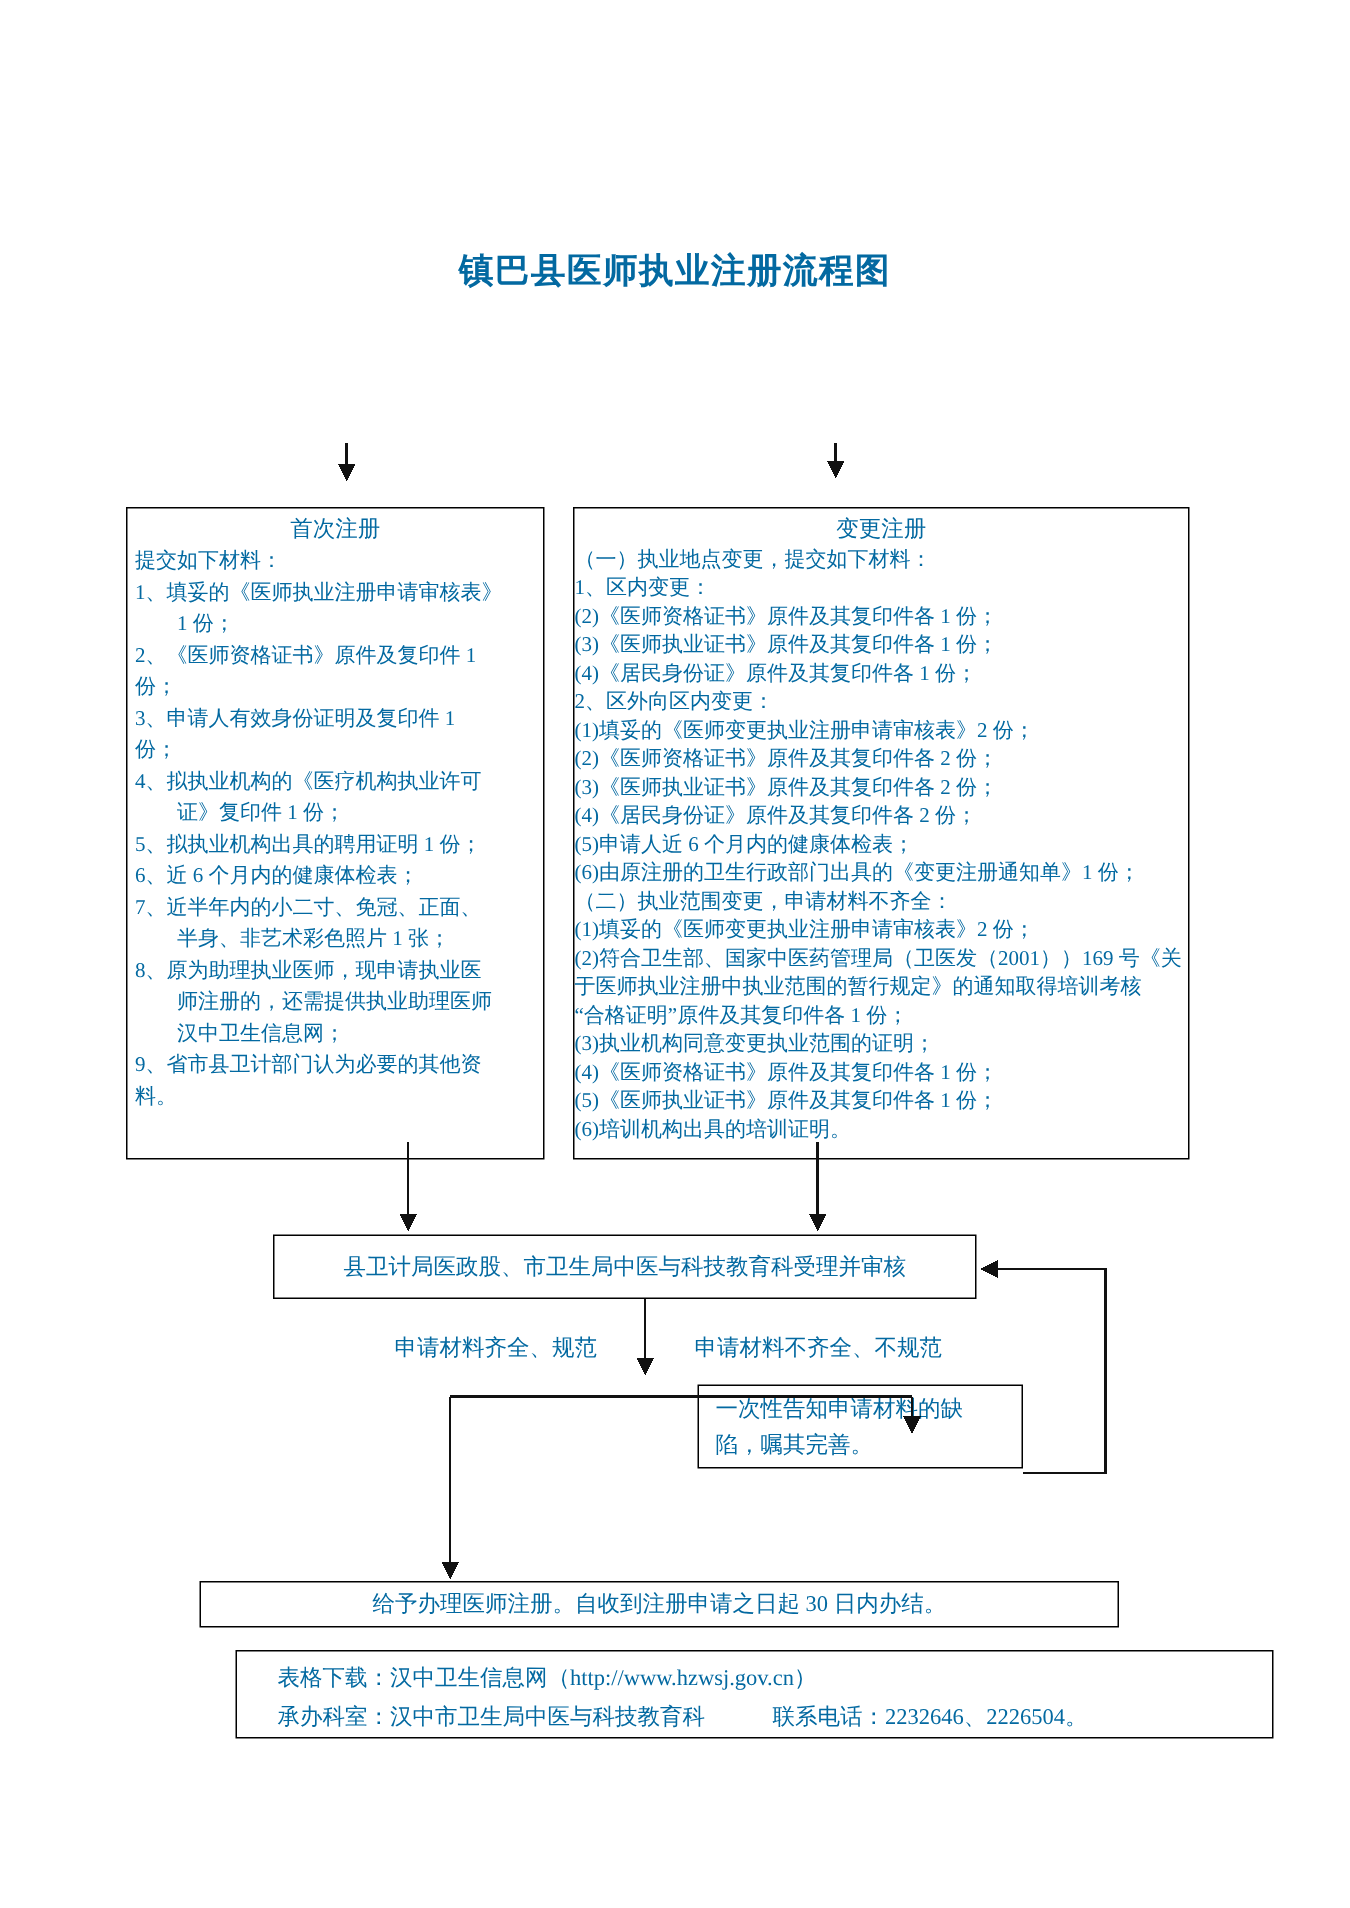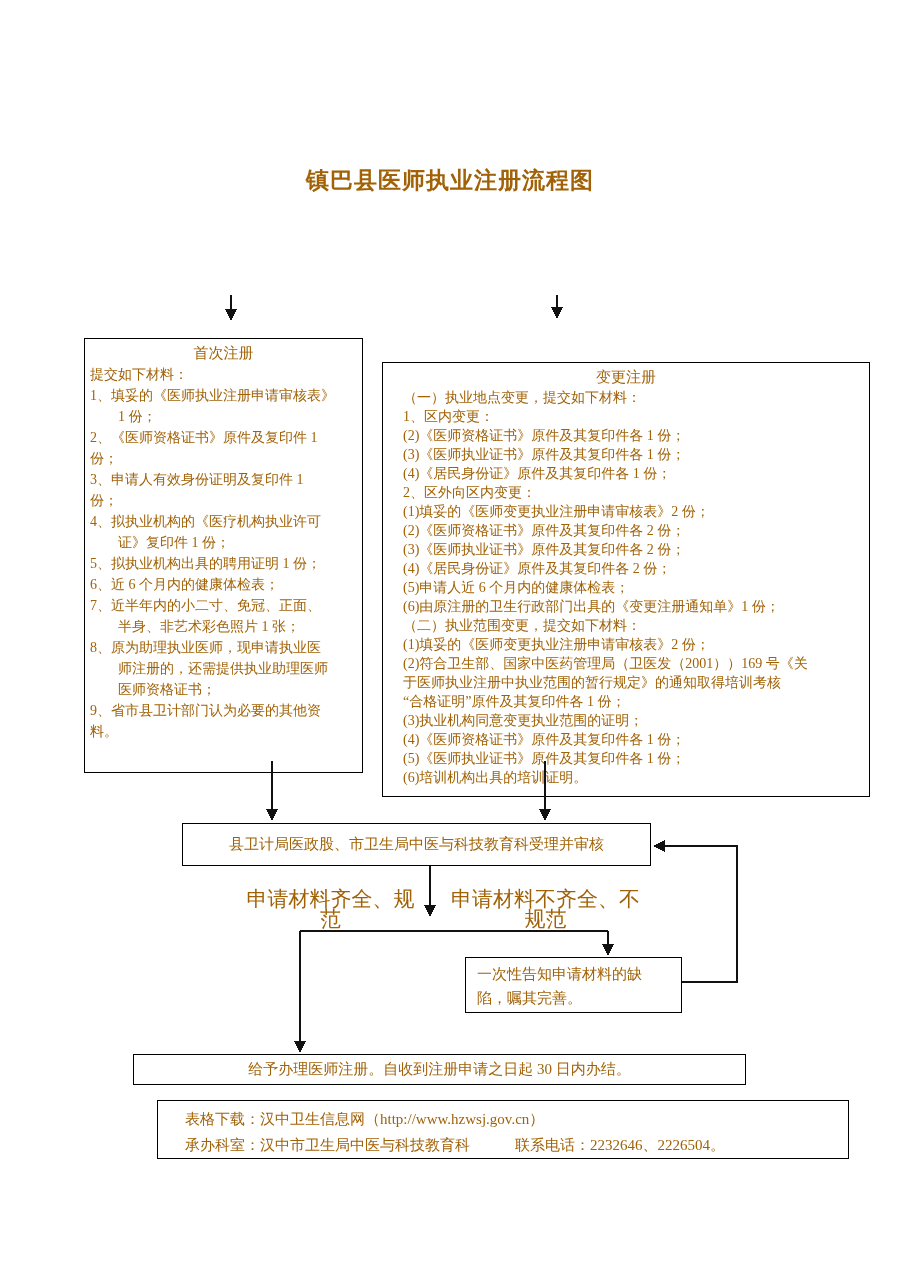--- a/index.html
+++ b/index.html
@@ -1,49 +1,49 @@
 <!DOCTYPE html>
 <html><head>
 <meta charset="utf-8">
 <style>
   html,body{margin:0;padding:0;background:#ffffff;}
   .page{
     position:relative;
     width:900px;height:1272px;
     background:#ffffff;
     font-family:"Liberation Serif","DejaVu Serif",serif;
-    color:#a16207;
+    color:#0369a1;
     overflow:hidden;
   }
   .page-title{
     position:absolute;left:0;top:165px;width:900px;
     text-align:center;font-size:23px;font-weight:bold;
     letter-spacing:1px;
   }
   .box{
     position:absolute;box-sizing:border-box;
     border:1.5px solid #000000;background:#ffffff;
   }
   .intro-box{left:143px;top:214px;width:584px;height:81px;
     font-size:14px;line-height:20px;padding:3px 8px;}
   .intro-line1{text-align:center;white-space:pre-wrap;}
   .intro-para{text-indent:2em;white-space:pre-wrap;text-align:justify;}
   .col-box{top:338px;height:435px;font-size:14px;}
   .first-box{left:84px;width:279px;padding:4px 5px;}
-  .change-box{left:382px;width:488px;padding:4px 20px;margin-top:24px;}
+  .change-box{left:382px;width:411px;padding:4px 0;}
   .col-title{text-align:center;font-size:15px;line-height:21px;}
   .first-box .t-line{line-height:21px;white-space:pre-wrap;}
   .change-box .t-line{line-height:19px;white-space:pre-wrap;}
   .review-box{left:182px;top:823px;width:469px;height:43px;
     font-size:15px;display:flex;align-items:center;justify-content:center;
     text-align:center;}
-  .branch-label{position:absolute;top:889px;font-size:21px;line-height:20px;}
+  .branch-label{position:absolute;top:889px;font-size:15px;line-height:20px;}
   .label-complete{left:238px;width:185px;text-align:center;}
   .label-incomplete{left:448px;width:195px;text-align:center;}
-  .notify-box{left:465px;top:957px;width:217px;height:56px;
+  .notify-box{left:465px;top:923px;width:217px;height:56px;
     font-size:15px;padding:4px 6px 0 11px;}
   .notify-box .t-line{line-height:24px;white-space:pre-wrap;}
   .approve-box{left:133px;top:1054px;width:613px;height:31px;
     font-size:15px;display:flex;align-items:center;justify-content:center;
     text-align:left;}
   .footer-box{left:157px;top:1100px;width:692px;height:59px;
     font-size:15px;padding:5px 0 0 27px;}
   .footer-box .f-line{line-height:26px;white-space:pre-wrap;}
   .connectors{position:absolute;left:0;top:0;pointer-events:none;}
 </style>
@@ -66,42 +66,42 @@
         <div class="t-line">3、申请人有效身份证明及复印件 1</div>
         <div class="t-line">份；</div>
         <div class="t-line">4、拟执业机构的《医疗机构执业许可</div>
         <div class="t-line">　　证》复印件 1 份；</div>
         <div class="t-line">5、拟执业机构出具的聘用证明 1 份；</div>
         <div class="t-line">6、近 6 个月内的健康体检表；</div>
         <div class="t-line">7、近半年内的小二寸、免冠、正面、</div>
         <div class="t-line">　　半身、非艺术彩色照片 1 张；</div>
         <div class="t-line">8、原为助理执业医师，现申请执业医</div>
         <div class="t-line">　　师注册的，还需提供执业助理医师</div>
-        <div class="t-line">　　医师资格证书；</div>
+        <div class="t-line">　　汉中卫生信息网；</div>
         <div class="t-line">9、省市县卫计部门认为必要的其他资</div>
         <div class="t-line">料。</div>
       </div>
   </div>
 
   <div class="box col-box change-box">
     <div class="col-title">变更注册</div>
     <div>
         <div class="t-line">（一）执业地点变更，提交如下材料：</div>
         <div class="t-line">1、区内变更：</div>
         <div class="t-line">(2)《医师资格证书》原件及其复印件各 1 份；</div>
         <div class="t-line">(3)《医师执业证书》原件及其复印件各 1 份；</div>
         <div class="t-line">(4)《居民身份证》原件及其复印件各 1 份；</div>
         <div class="t-line">2、区外向区内变更：</div>
         <div class="t-line">(1)填妥的《医师变更执业注册申请审核表》2 份；</div>
         <div class="t-line">(2)《医师资格证书》原件及其复印件各 2 份；</div>
         <div class="t-line">(3)《医师执业证书》原件及其复印件各 2 份；</div>
         <div class="t-line">(4)《居民身份证》原件及其复印件各 2 份；</div>
         <div class="t-line">(5)申请人近 6 个月内的健康体检表；</div>
         <div class="t-line">(6)由原注册的卫生行政部门出具的《变更注册通知单》1 份；</div>
-        <div class="t-line">（二）执业范围变更，提交如下材料：</div>
+        <div class="t-line">（二）执业范围变更，申请材料不齐全：</div>
         <div class="t-line">(1)填妥的《医师变更执业注册申请审核表》2 份；</div>
         <div class="t-line">(2)符合卫生部、国家中医药管理局（卫医发（2001））169 号《关</div>
         <div class="t-line">于医师执业注册中执业范围的暂行规定》的通知取得培训考核</div>
         <div class="t-line">“合格证明”原件及其复印件各 1 份；</div>
         <div class="t-line">(3)执业机构同意变更执业范围的证明；</div>
         <div class="t-line">(4)《医师资格证书》原件及其复印件各 1 份；</div>
         <div class="t-line">(5)《医师执业证书》原件及其复印件各 1 份；</div>
         <div class="t-line">(6)培训机构出具的培训证明。</div>
       </div>
   </div>

